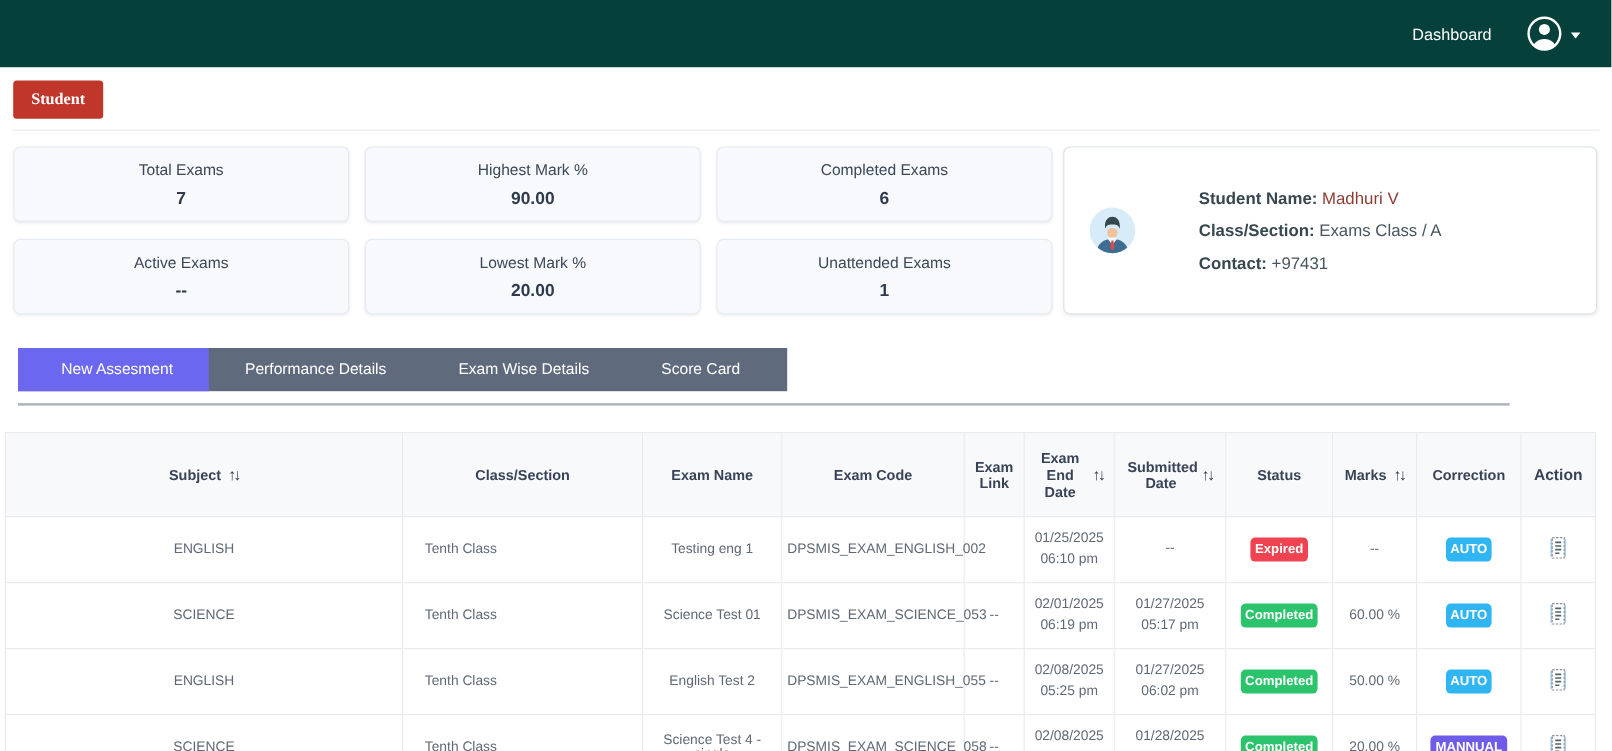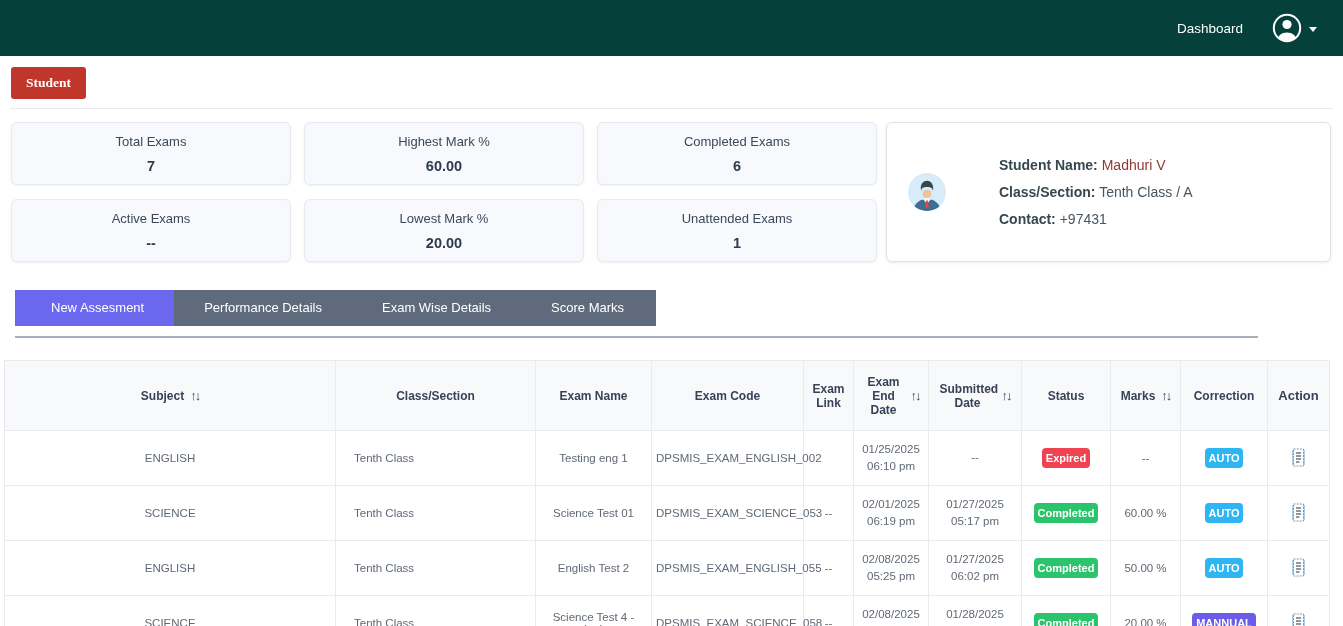--- a/index.html
+++ b/index.html
@@ -77,21 +77,21 @@
 <hr class="sep">
 
 <div class="stats-row">
   <div class="stats-grid">
     <div class="stat-card">
       <span class="stat-label">Total Exams</span>
       <span class="stat-value">7</span>
     </div>
     <div class="stat-card">
       <span class="stat-label">Highest Mark %</span>
-      <span class="stat-value">60.00</span>
+      <span class="stat-value">90.00</span>
     </div>
     <div class="stat-card">
       <span class="stat-label">Completed Exams</span>
       <span class="stat-value">6</span>
     </div>
     <div class="stat-card">
       <span class="stat-label">Active Exams</span>
       <span class="stat-value">--</span>
     </div>
     <div class="stat-card">
@@ -119,35 +119,35 @@
         <path d="M13.8 16.5c0-5 2.6-7.8 6.2-7.8s6.2 2.8 6.2 7.8c0 1.2-.4 2-.4 2-.6-2.4-1.6-3.4-5.8-3.4s-5.2 1-5.8 3.4c0 0-.4-.8-.4-2z" fill="#35474f"></path>
       </g>
     </svg>
     <div class="info-lines">
       <div>
         <span class="info-label">Student Name:</span>
         <span class="info-value name">Madhuri V</span>
       </div>
       <div>
         <span class="info-label">Class/Section:</span>
-        <span class="info-value">Tenth Class / A</span>
+        <span class="info-value">Exams Class / A</span>
       </div>
       <div>
         <span class="info-label">Contact:</span>
         <span class="info-value">+97431</span>
       </div>
     </div>
   </div>
 </div>
 
 <nav class="tabs">
   <span class="tab active">New Assesment</span>
   <span class="tab">Performance Details</span>
   <span class="tab">Exam Wise Details</span>
-  <span class="tab">Score Marks</span>
+  <span class="tab">Score Card</span>
 </nav>
 <hr class="tabs-divider">
 
 <table class="exam-table">
   <colgroup>
     <col style="width:331px">
       <col style="width:200px">
       <col style="width:116px">
       <col style="width:152px">
     <col style="width:50px">

